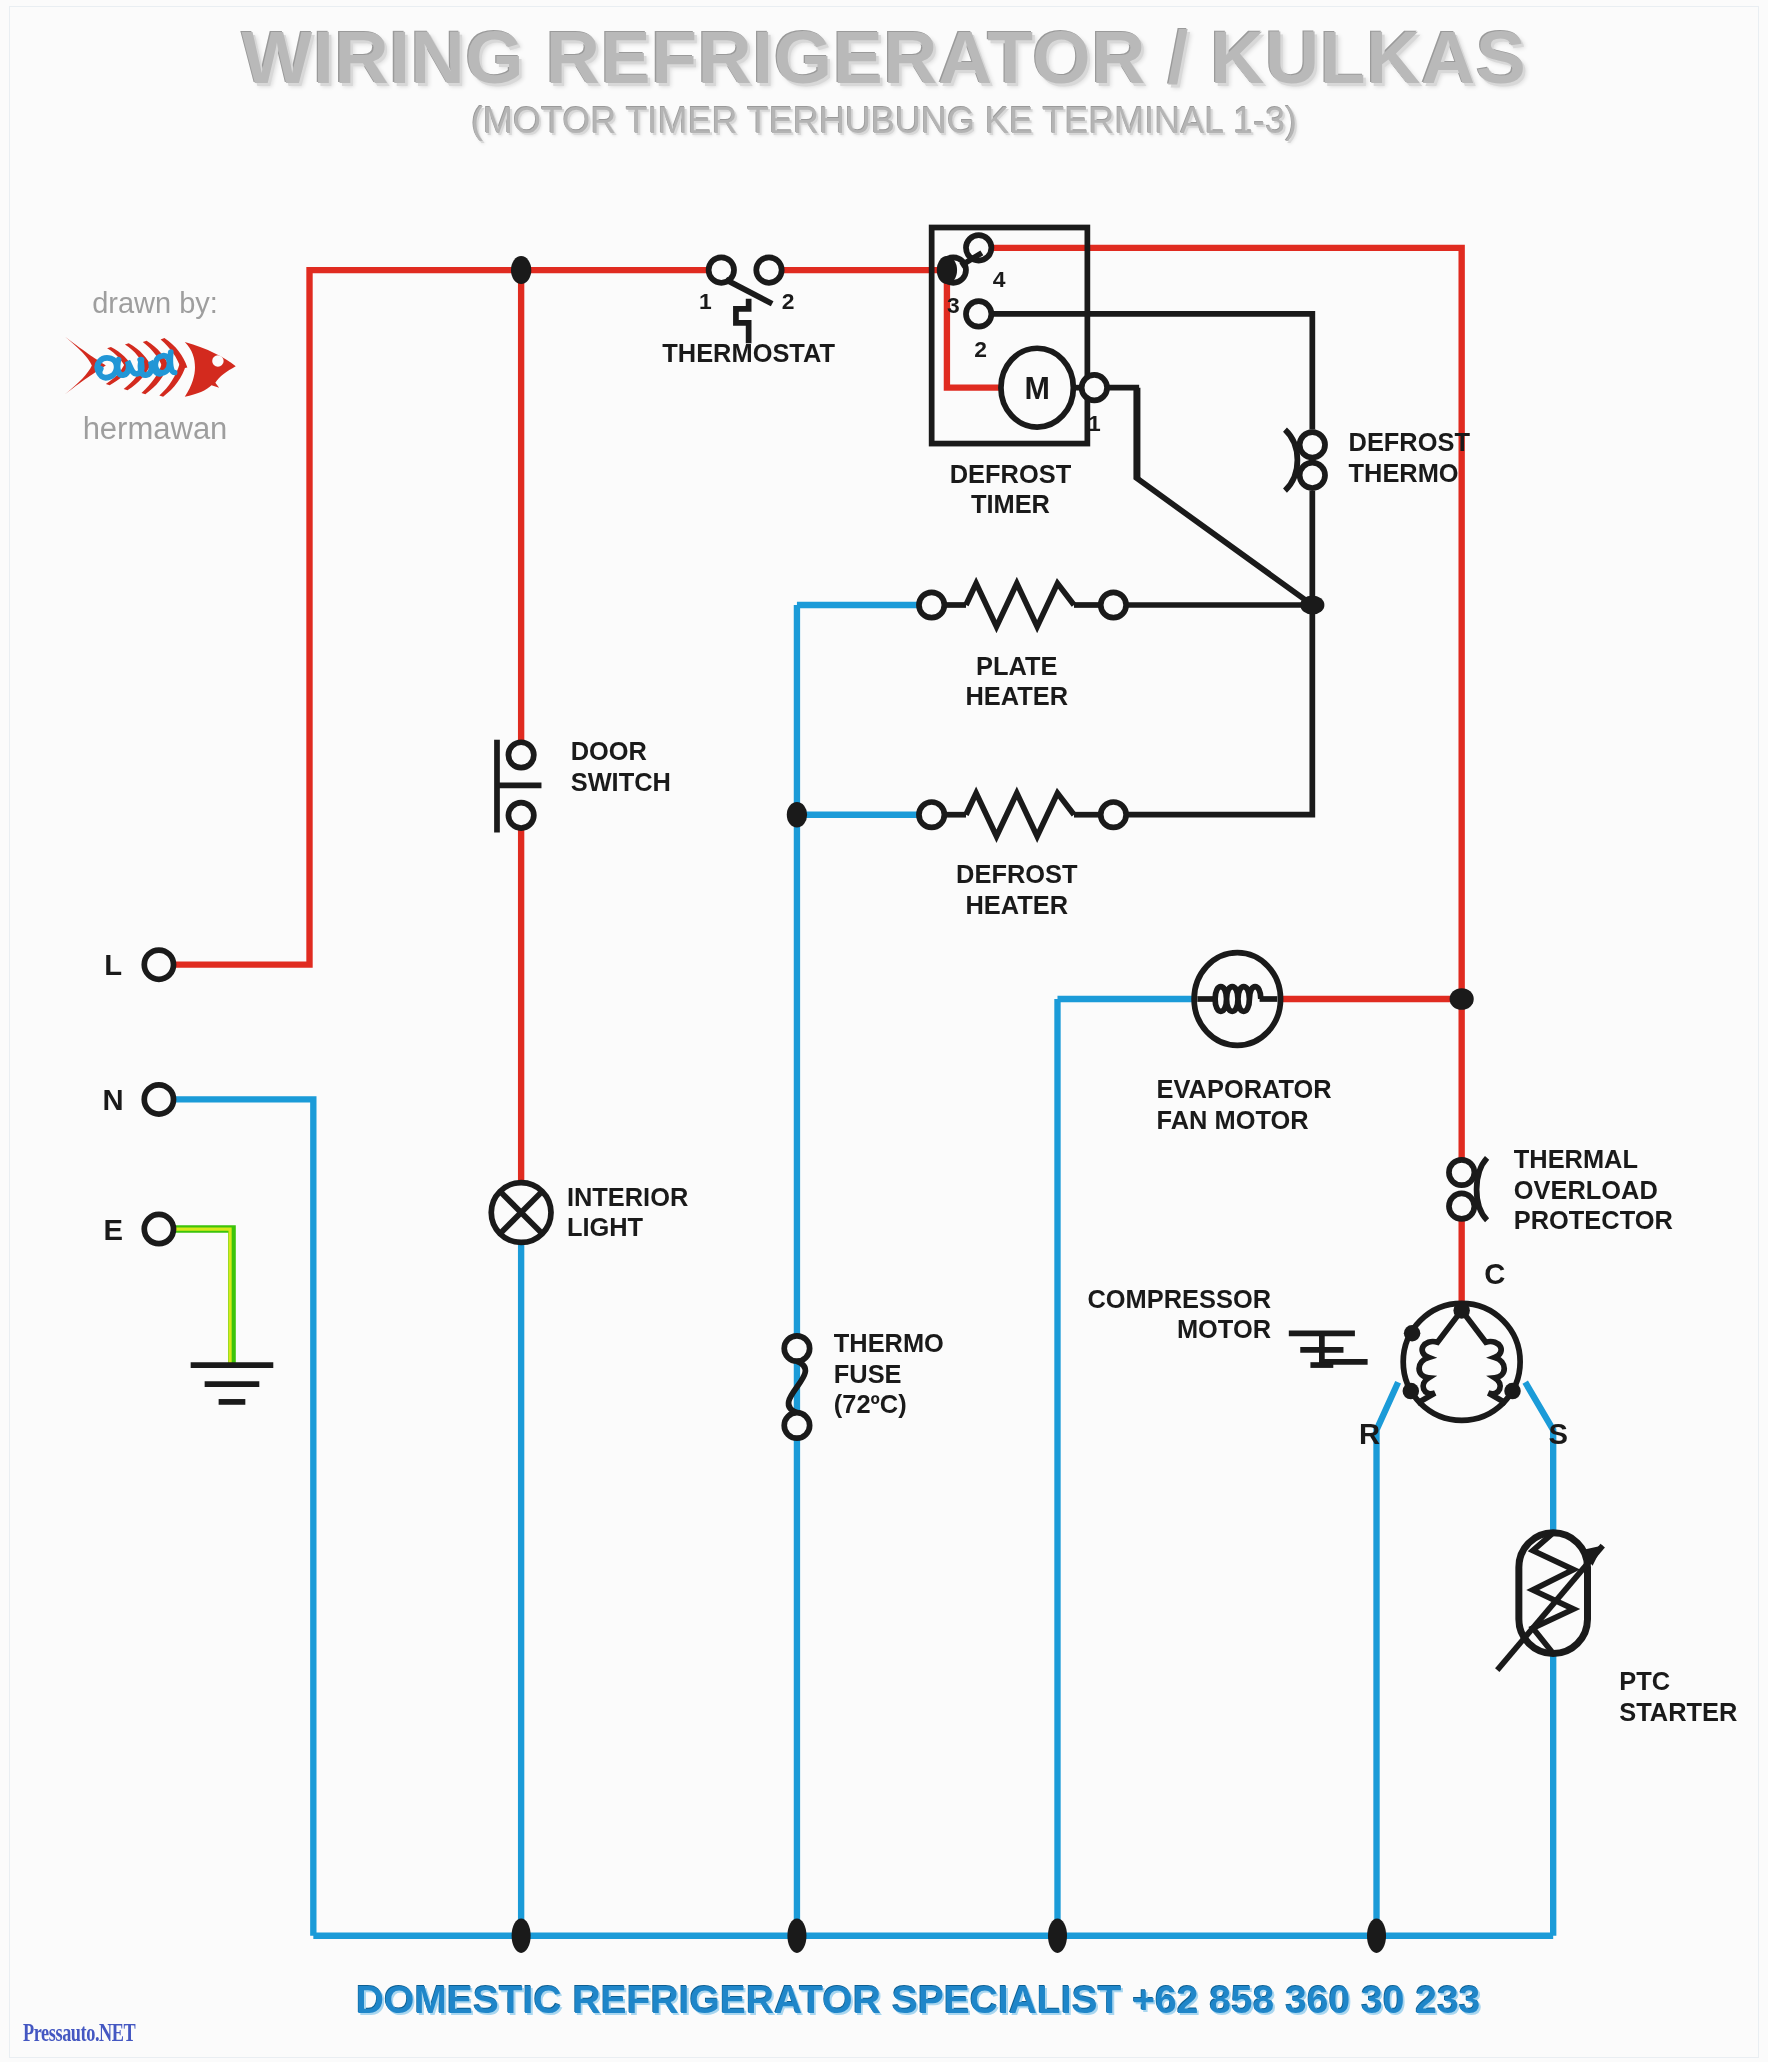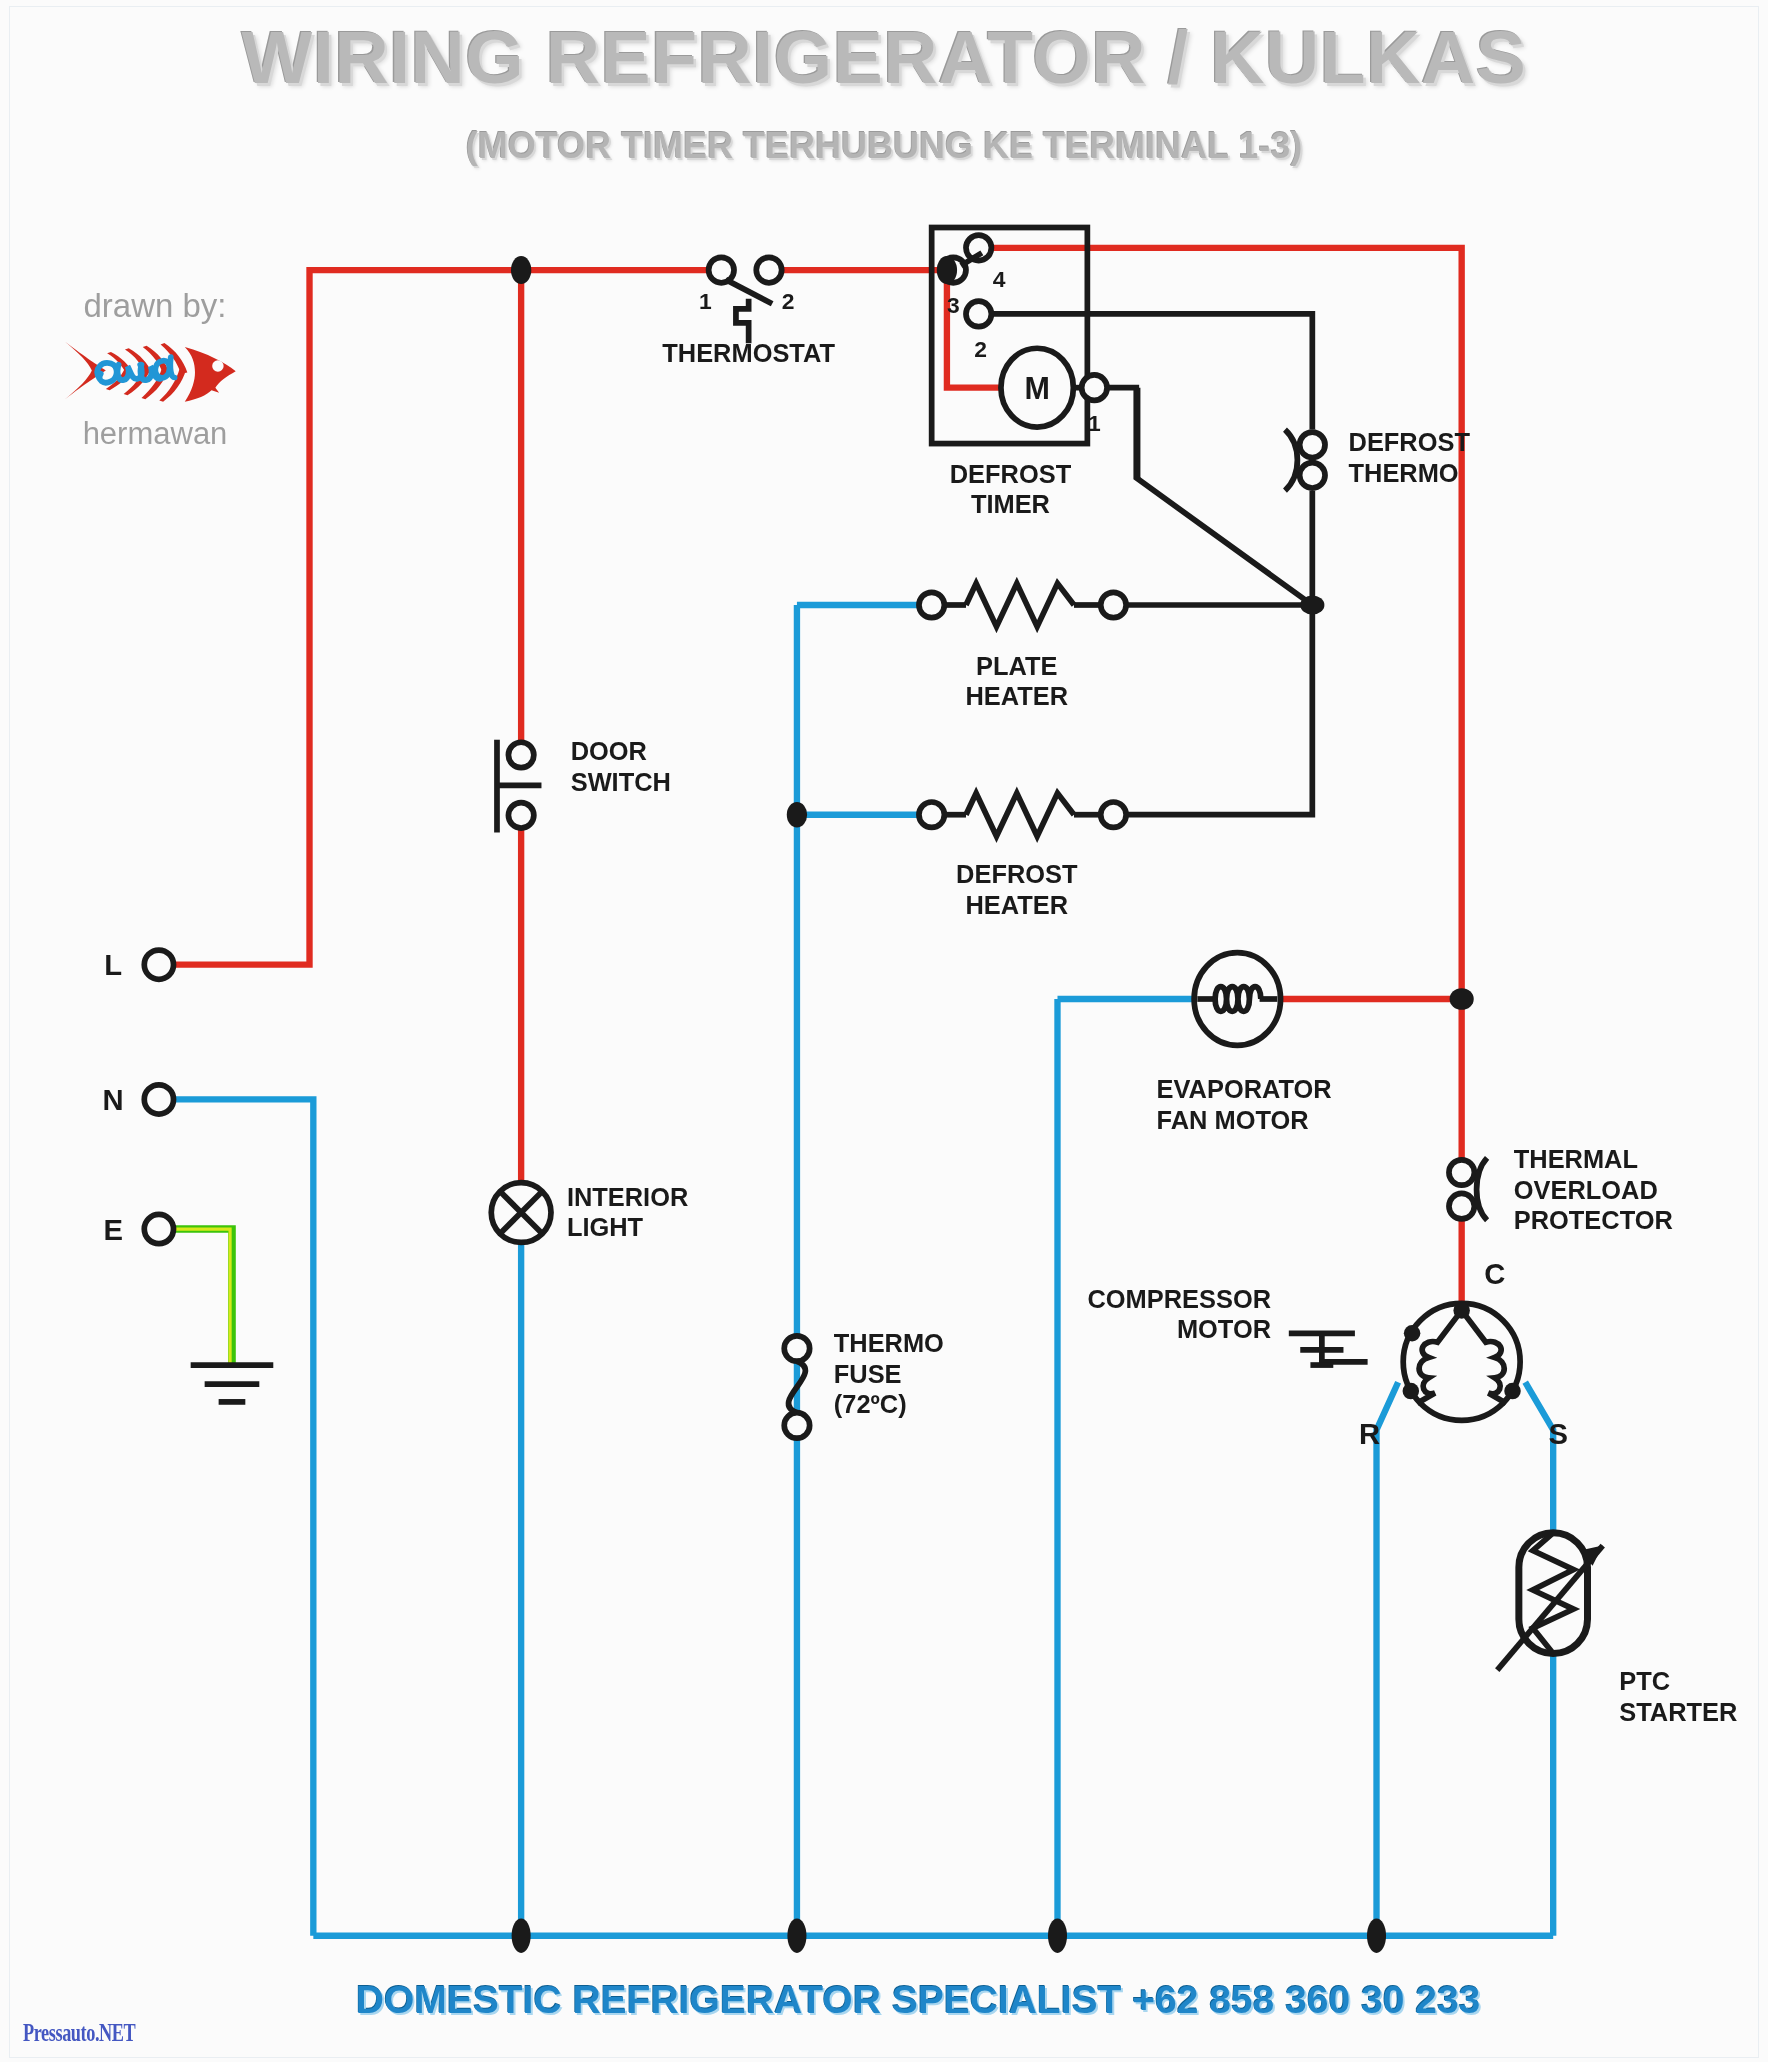--- a/index.html
+++ b/index.html
@@ -22,30 +22,30 @@
   
   .title-wrap{position:absolute;left:0;top:14px;width:1768px;text-align:center;}
   .title{
     font-size:75px;font-weight:bold;letter-spacing:0.6px;
     color:#b9b9b9;
     text-shadow: 2.5px 2.5px 0 #d8d8d8, -1.3px -1.3px 0 #9a9a9a, 3.8px 3.8px 4.4px rgba(0,0,0,.12);
     font-family:"Liberation Sans",sans-serif;
     white-space:nowrap;
   }
   .subtitle{
-    margin-top:25px;
-    font-size:36px;font-weight:bold;
+    margin-top:0;
+    font-size:36px;font-weight:normal;
     color:#b4b4b4;
     text-shadow: 1.9px 1.9px 0 #d8d8d8, -0.6px -0.6px 0 #9a9a9a, 2.5px 2.5px 3.2px rgba(0,0,0,.10);
     white-space:nowrap;
   }
 
   
   .credit{position:absolute;left:50px;top:287px;width:210px;text-align:center;}
-  .credit .line{font-size:33px;color:#9e9e9e;font-family:"Liberation Sans",sans-serif;}
+  .credit .line{font-size:29px;color:#9e9e9e;font-family:"Liberation Sans",sans-serif;}
   .credit .logo{margin:3.8px 0 1.3px 0;}
   .credit .nameline{font-size:31px;color:#9e9e9e;margin-top:2.5px;}
 
   
   .footer{position:absolute;left:0;top:1978px;width:1768px;text-align:center;padding-left:34px;}
   .footer .txt{
     font-size:39px;font-weight:bold;color:#1f86c9;
     text-shadow: 1.9px 1.9px 0 #a9d6ef, -0.6px -0.6px 0 #0d5f92;
     white-space:nowrap;
   }

